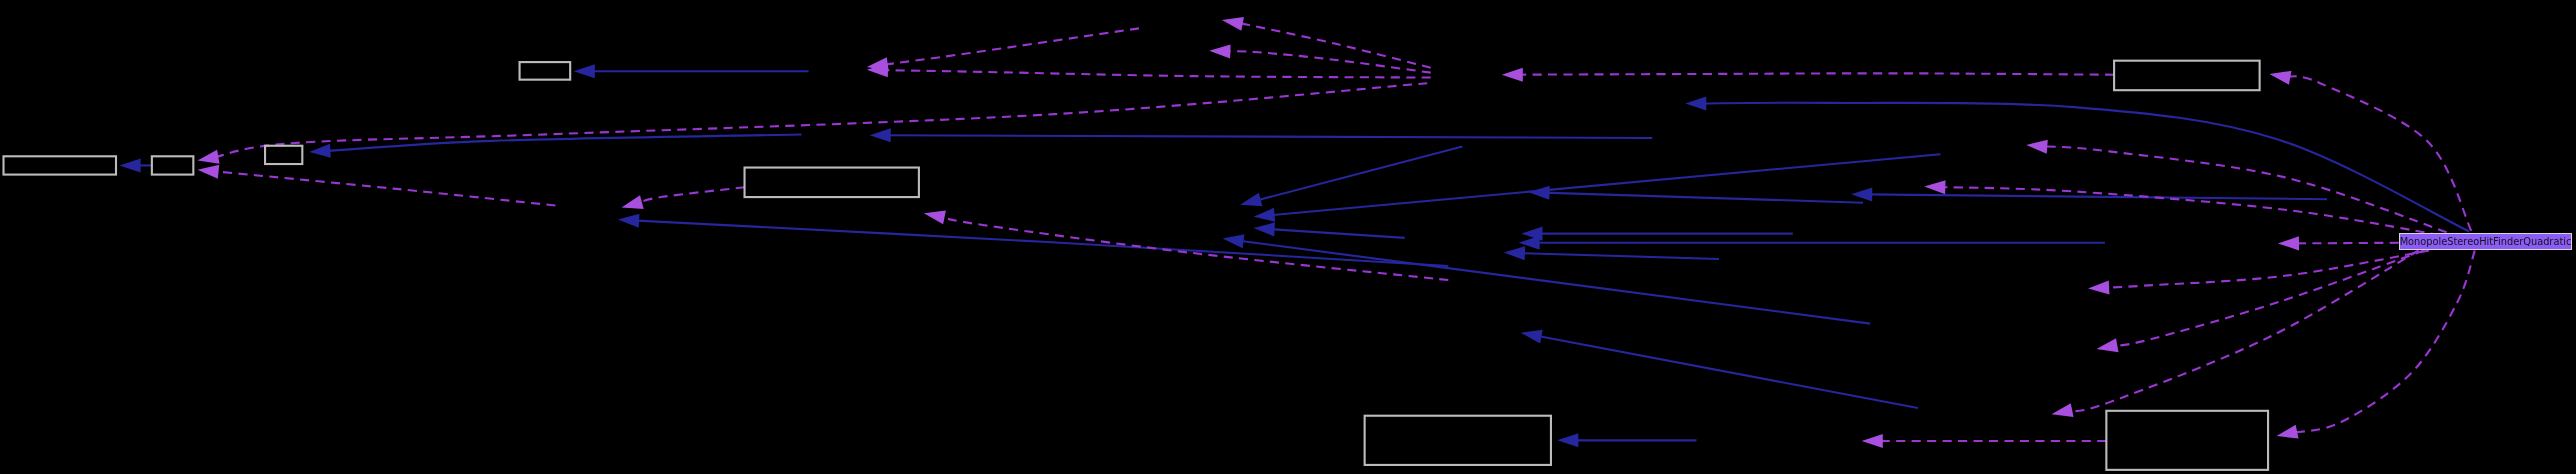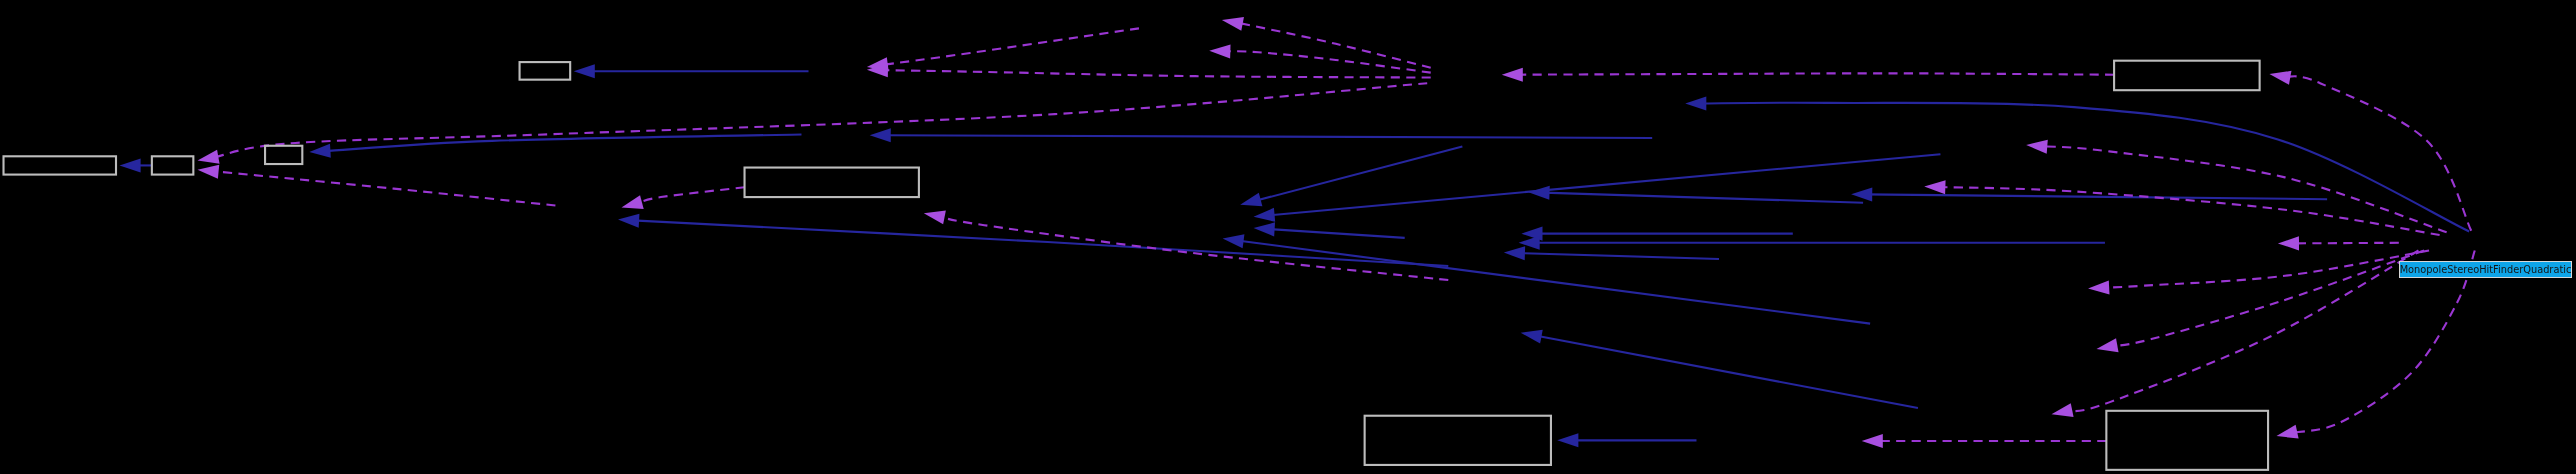--- a/index.html
+++ b/index.html
@@ -162,15 +162,15 @@
       </g>
       <rect x="5" y="222" width="160" height="26" fill="none" stroke="#bcbcbc" stroke-width="3"></rect>
       <rect x="216" y="222" width="59" height="26" fill="none" stroke="#bcbcbc" stroke-width="3"></rect>
       <rect x="377" y="207" width="53" height="26" fill="none" stroke="#bcbcbc" stroke-width="3"></rect>
       <rect x="739" y="88" width="72" height="25" fill="none" stroke="#bcbcbc" stroke-width="3"></rect>
       <rect x="1059" y="238" width="248" height="42" fill="none" stroke="#bcbcbc" stroke-width="3"></rect>
       <rect x="3007" y="86" width="207" height="42" fill="none" stroke="#bcbcbc" stroke-width="3"></rect>
       <rect x="1941" y="591" width="265" height="70" fill="none" stroke="#bcbcbc" stroke-width="3"></rect>
       <rect x="2996" y="584" width="230" height="84" fill="none" stroke="#bcbcbc" stroke-width="3"></rect>
     </svg>
-  <div id="main-node-label" style="left: 2399px; top: 233px; width: 173px; height: 17px; background: #0ea5e9; border: 0.7px solid rgb(214, 214, 214); color: rgb(20, 20, 20); margin-top: 28px;">MonopoleStereoHitFinderQuadratic</div>
+  <div id="main-node-label" style="left: 2399px; top: 233px; width: 173px; height: 17px; background: #8b5cf6; border: 0.7px solid rgb(214, 214, 214); color: rgb(20, 20, 20);">MonopoleStereoHitFinderQuadratic</div>
 </div>
 
 
 </body></html>

